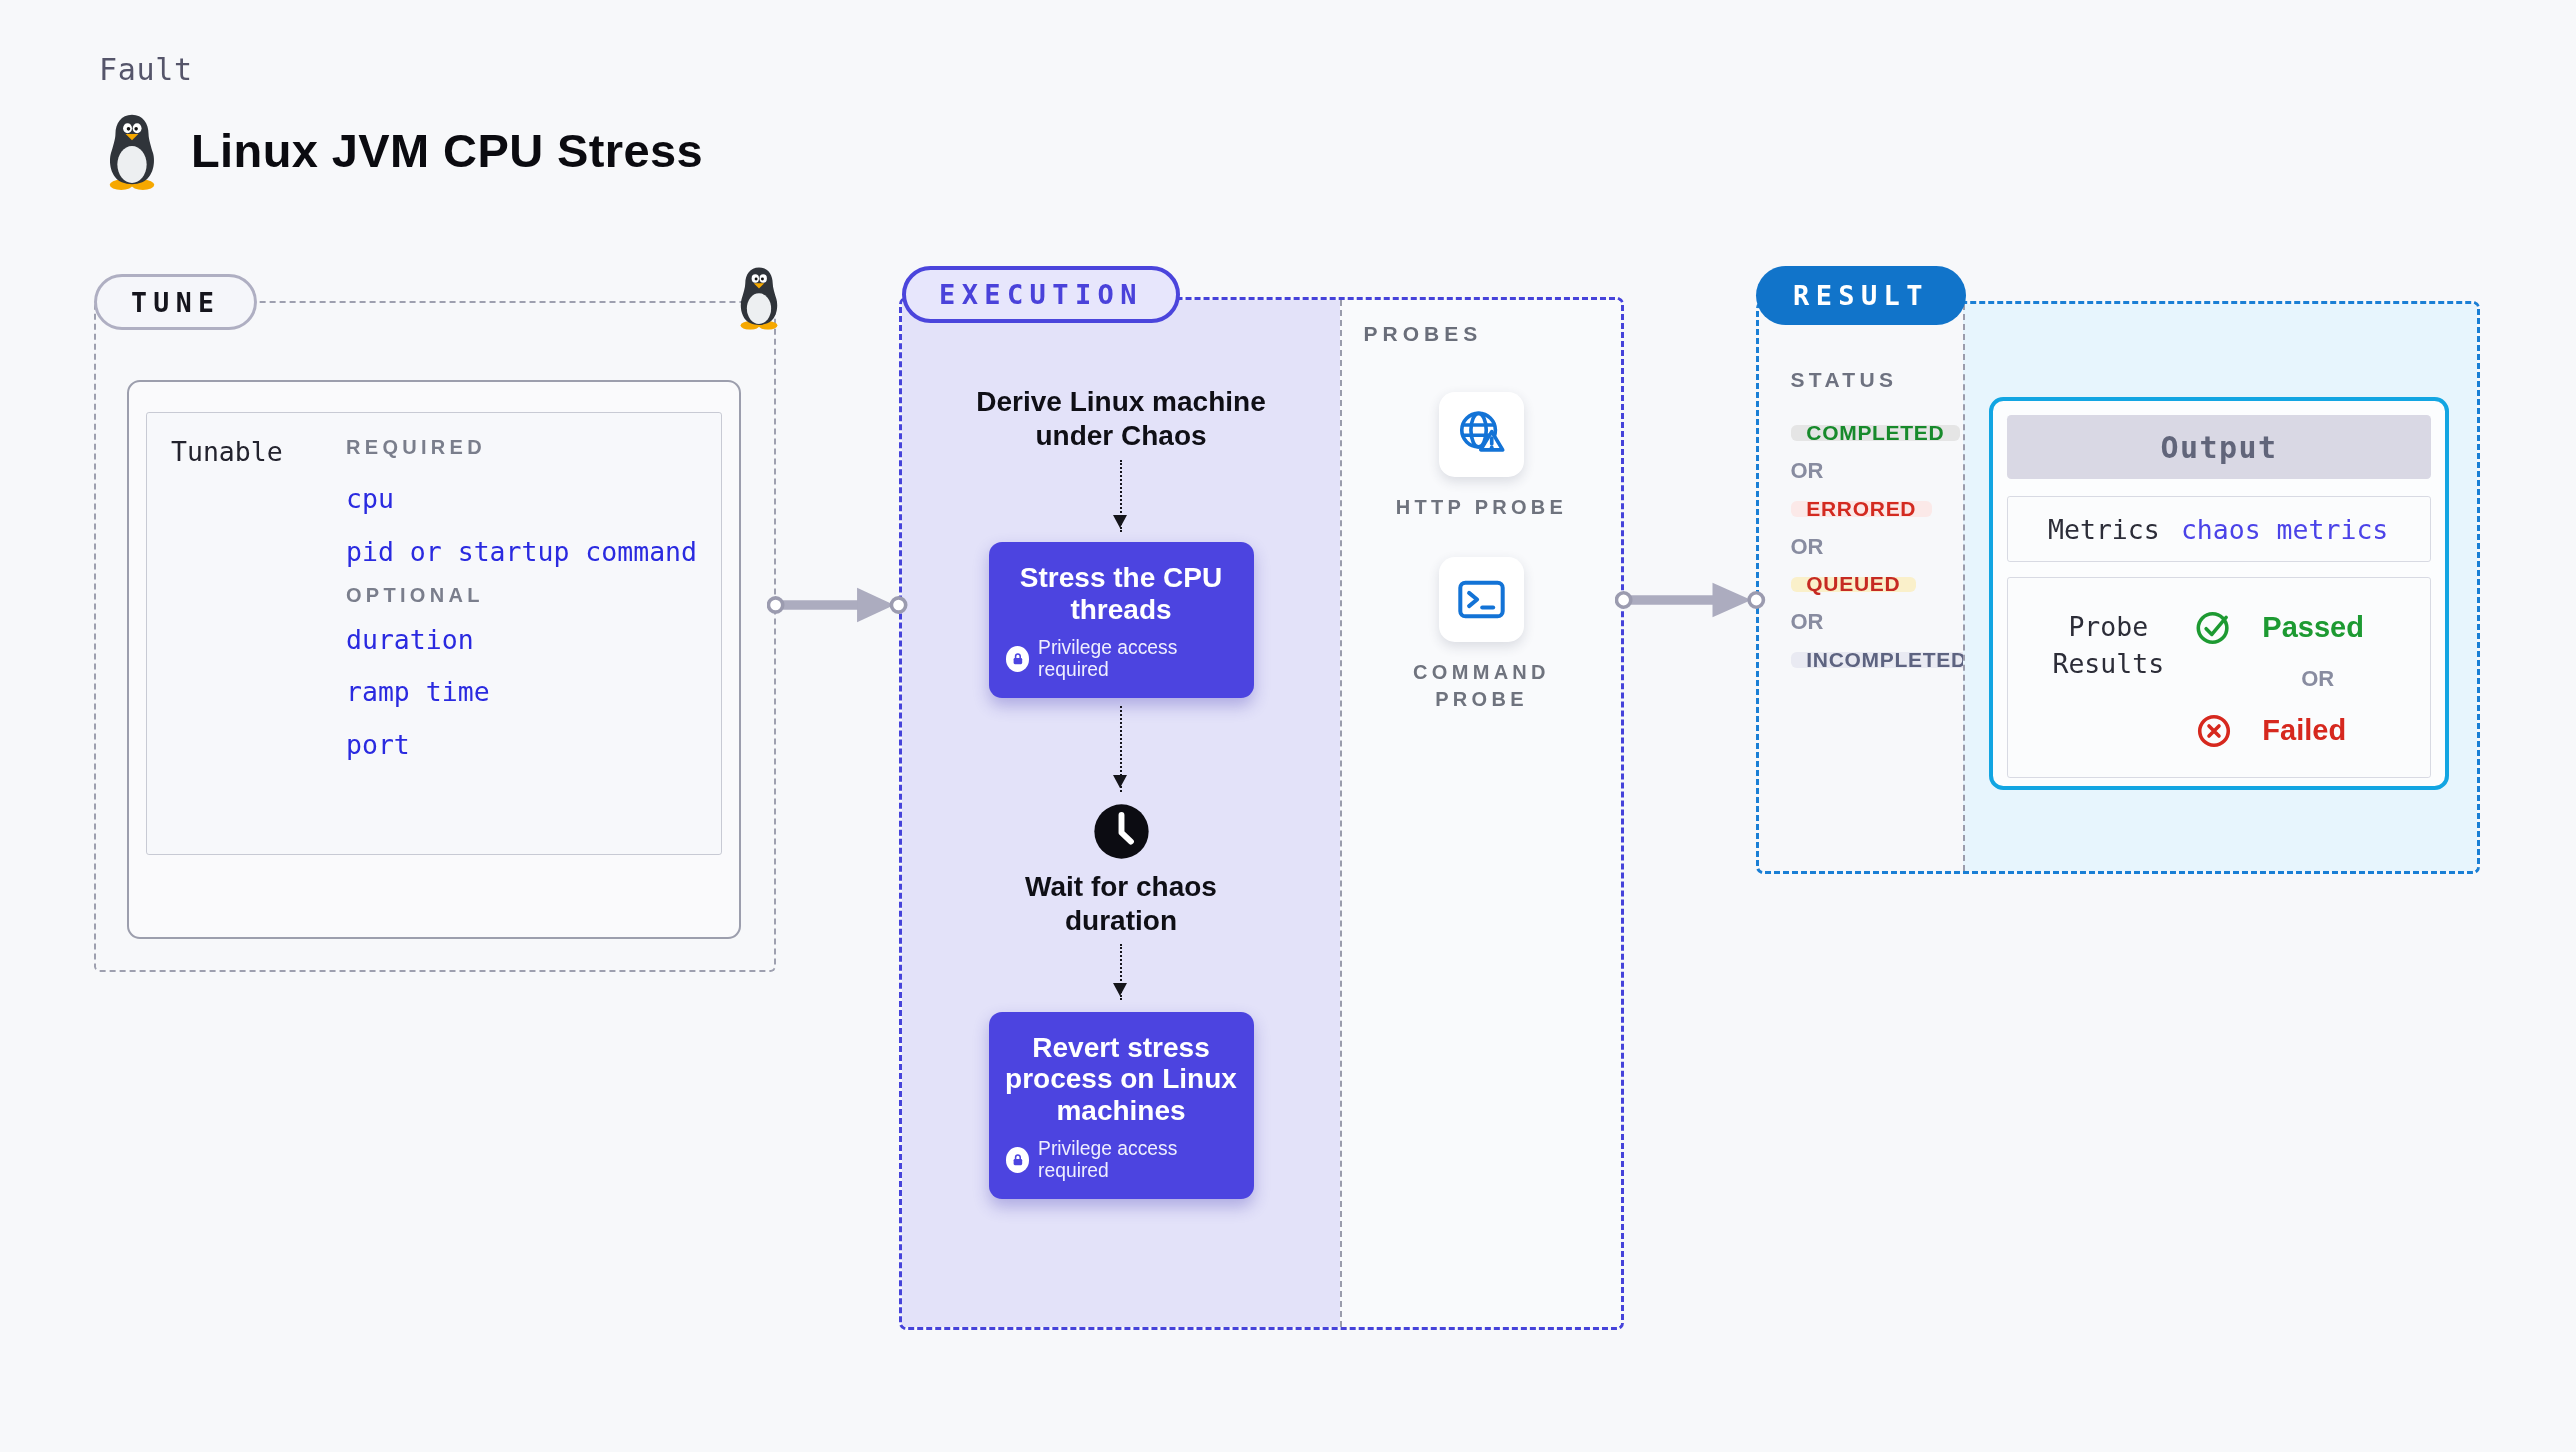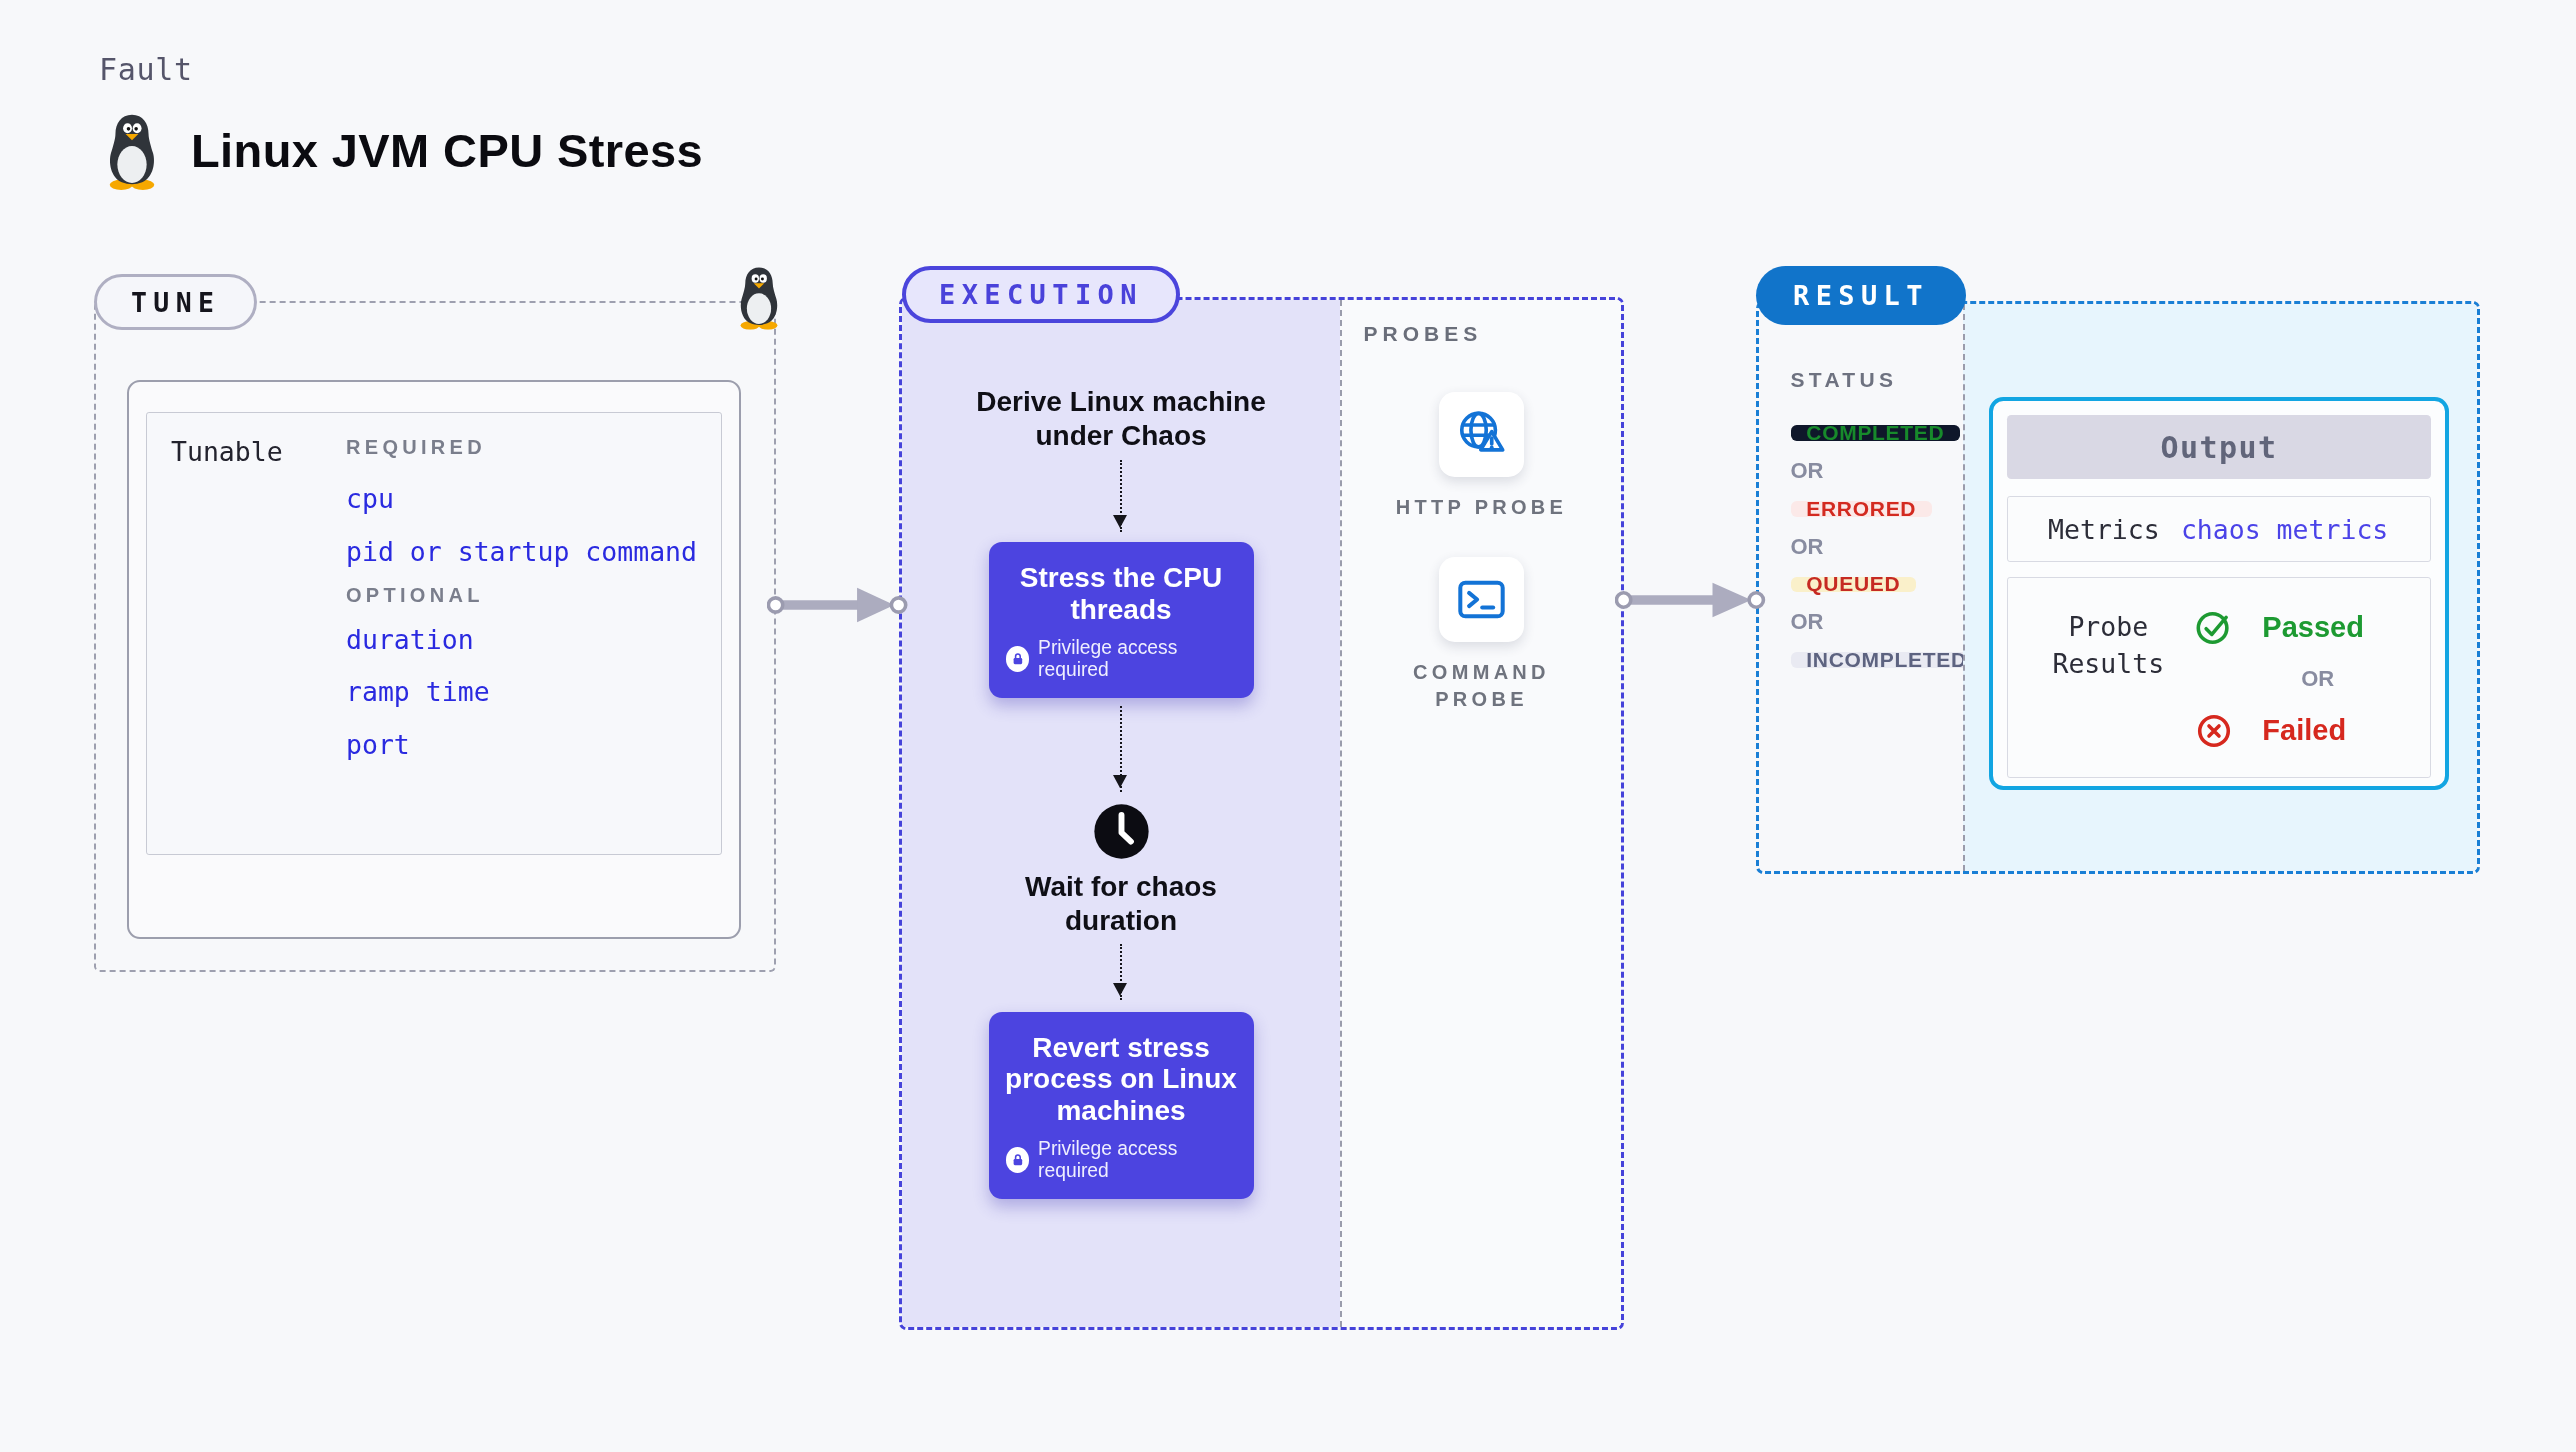--- a/index.html
+++ b/index.html
@@ -56,21 +56,21 @@
   .probe-item { display:flex; flex-direction:column; align-items:center; margin-bottom:37px;justify-content:flex-end; }
   .probe-card { width:85px; height:85px; background:#FFFFFF; border-radius:15.8px; box-shadow:0 4.3px 11.5px rgba(40,50,80,.14); display:flex; align-items:center; justify-content:center; }
   .probe-name { margin-top:17px; width:186px; text-align:center; font-size:20px; font-weight:bold; letter-spacing:4.3px; color:#6F737E; line-height:26.5px; }
 
   
   .result-box { position:absolute; left:1756px; top:301px; width:724px; height:573px; border:3.6px dashed #1A7FD5; border-radius:7.2px; display:flex; overflow:hidden; }
   .status-col { width:204px; padding:64px 0 0 31.5px; }
   .output-col { flex:1; background:#E7F5FD; border-left:2.1px dashed #9A9CAC; position:relative; }
   .status-label { font-size:21px; font-weight:bold; letter-spacing:4.3px; color:#6E7280; margin-bottom:33px; }
   .status-badge { display:inline-block; padding:7.9px 15.8px; border-radius:5.7px; font-size:21px; font-weight:bold; letter-spacing:0.7px; }
-  .sb-completed { background:#0f172a; color:#178A2B; }
+  .sb-completed { background:#e5e5e5; color:#178A2B; }
   .sb-errored { background:#FBE9E8; color:#D32A20; }
   .sb-queued { background:#FAF0CA; color:#C62A22; }
   .sb-incompleted { background:#E9EAF2; color:#5D6380; }
   .or-line { font-size:22px; font-weight:bold; color:#888CA0; margin:17px 0; }
   .status-col .badge-row { line-height:0; }
 
   .output-card { position:absolute; left:24px; top:93px; width:460px; height:393px; background:#FCFDFE; border:4.3px solid #12A5E2; border-radius:14.3px; padding:14.3px;text-align:center; }
   .out-header { height:64px; background:#D9D8E4; border-radius:4.3px; display:flex; align-items:center; justify-content:center; font-family:"DejaVu Sans Mono",monospace; font-size:30px; font-weight:bold; color:#61657A; letter-spacing:1.4px; }
   .out-row { border:1.4px solid #D8DAE3; border-radius:2.9px; background:#FBFCFD; }
   .metrics-row { margin-top:17px; height:66px; display:flex; align-items:center; padding-left:18.6px; }

